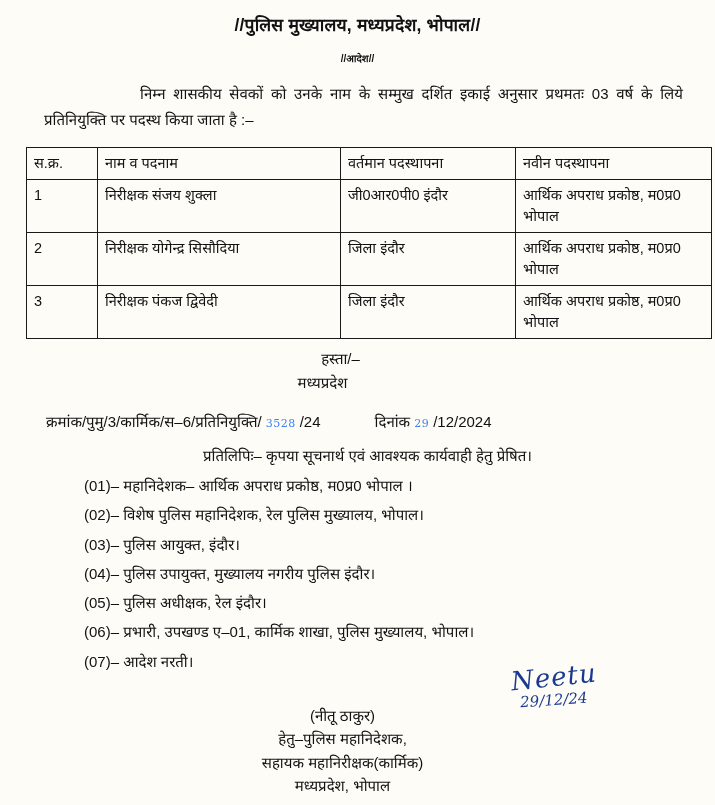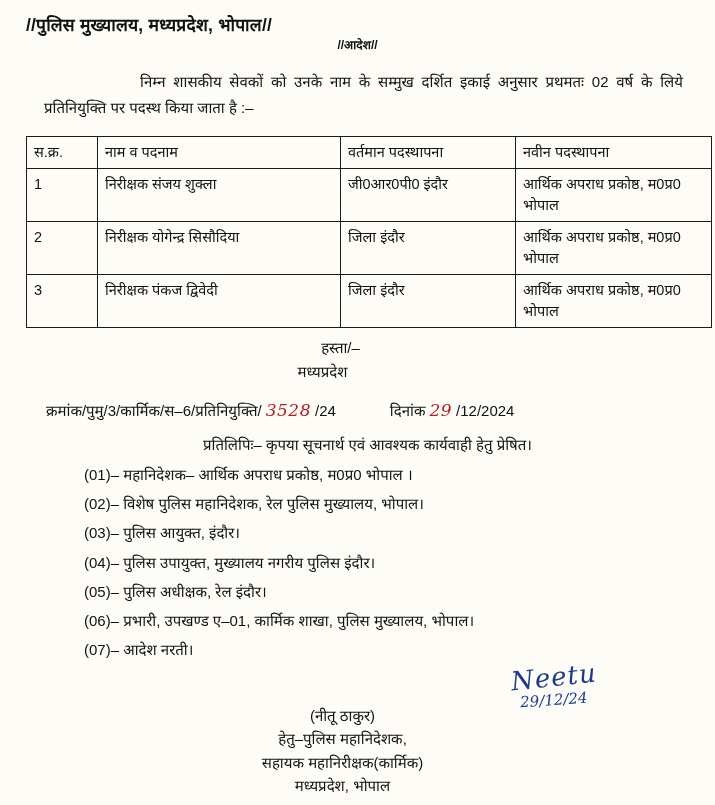--- a/index.html
+++ b/index.html
@@ -15,30 +15,31 @@
     overflow: hidden;
   }
   .page {
     position: relative;
     width: 715px;
     height: 805px;
     box-sizing: border-box;
     padding: 14px 26px 10px 26px;
   }
   .title-line {
+    text-align: center;
     font-size: 17.5px;
     font-weight: bold;
     letter-spacing: 0.2px;
     line-height: 1.35;
   }
   .subtitle-line {
     text-align: center;
-    font-size: 12px;
+    font-size: 10px;
     font-weight: bold;
-    margin-top: 0;
+    margin-top: 14px;
     line-height: 1.3;
   }
   .intro {
     margin-top: 16px;
     font-size: 15px;
     line-height: 1.75;
     text-align: justify;
     text-indent: 96px;
     padding: 0 6px 0 18px;
   }
@@ -87,23 +88,22 @@
     display: flex;
     align-items: baseline;
     font-size: 15px;
     padding-left: 20px;
   }
   .ref-number {
     white-space: nowrap;
   }
   .handwrite {
     font-family: "DejaVu Serif", serif;
-    font-style: italic;
-    color: #b91c1c;
-    font-size: 17px;
+    color: #3b82f6;
+    font-size: 11px;
     padding: 0 4px;
     letter-spacing: 0.5px;
   }
   .ref-date {
     margin-left: 54px;
     white-space: nowrap;
   }
   .copy-head {
     margin-top: 14px;
     font-size: 15px;
@@ -158,21 +158,21 @@
   }
 </style>
 </head>
 <body>
 
 <div class="page">
 
   <div class="title-line">//पुलिस मुख्यालय, मध्यप्रदेश, भोपाल//</div>
   <div class="subtitle-line">//आदेश//</div>
 
-  <div class="intro">निम्न शासकीय सेवकों को उनके नाम के सम्मुख दर्शित इकाई अनुसार प्रथमतः 02 वर्ष के लिये प्रतिनियुक्ति पर पदस्थ किया जाता है :–</div>
+  <div class="intro">निम्न शासकीय सेवकों को उनके नाम के सम्मुख दर्शित इकाई अनुसार प्रथमतः 03 वर्ष के लिये प्रतिनियुक्ति पर पदस्थ किया जाता है :–</div>
 
   <table class="order-table">
     <thead>
       <tr>
         <th class="col-sn">स.क्र.</th>
         <th class="col-name">नाम व पदनाम</th>
         <th class="col-cur">वर्तमान पदस्थापना</th>
         <th class="col-new">नवीन पदस्थापना</th>
       </tr>
     </thead>

